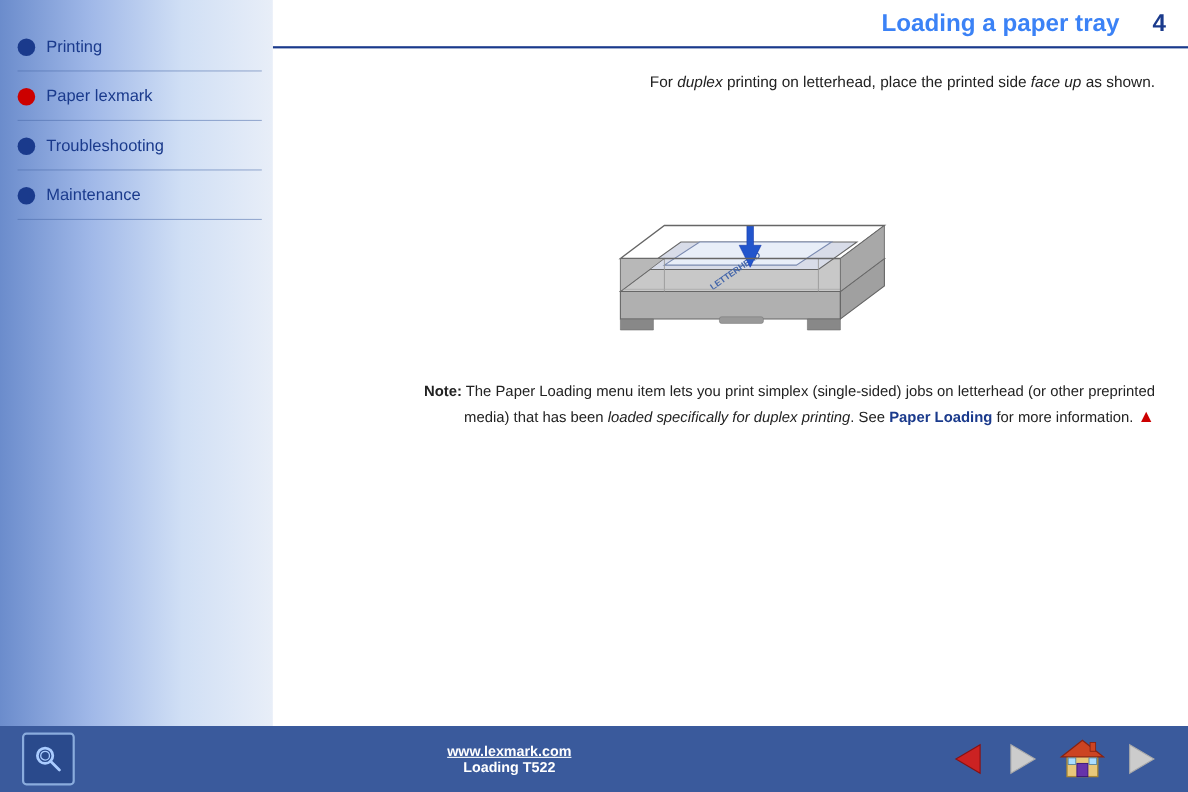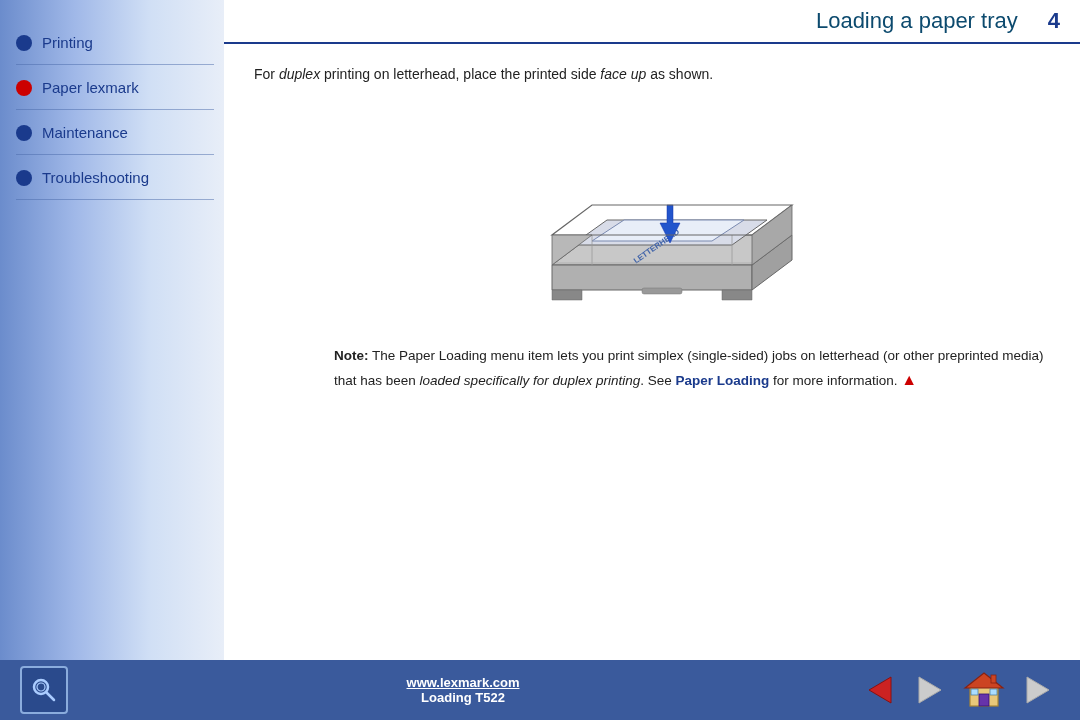--- a/index.html
+++ b/index.html
@@ -7,21 +7,21 @@
 
     
     .main-area {
       display: flex;
       flex: 1;
       overflow: hidden;
     }
 
     
     .sidebar {
-      width: 224px;
+      width: 248px;
       background: linear-gradient(to right, #6b8ccc, #a0b8e8, #d0dff5, #e8eef8);
       display: flex;
       flex-direction: column;
       padding-top: 20px;
       gap: 0;
       flex-shrink: 0;
     }
 
     .sidebar-item {
       display: flex;
@@ -74,36 +74,37 @@
     .header {
       display: flex;
       justify-content: flex-end;
       align-items: center;
       padding: 8px 20px 8px 20px;
       border-bottom: 2px solid #1a3a8c;
     }
 
     .header-title {
       font-size: 22px;
-      font-weight: normal;
-      color: #0c4a6e;
+      font-weight: bold;
+      color: #3b82f6;
     }
 
     .header-number {
       font-size: 22px;
       font-weight: bold;
       color: #1a3a8c;
       margin-left: 30px;
     }
 
     
     .page-content {
       flex: 1;
       padding: 20px 30px 20px 30px;
       overflow-y: auto;
+      text-align: right;
     }
 
     .intro-text {
       font-size: 14px;
       color: #222;
       margin-bottom: 20px;
       line-height: 1.5;
     }
 
     .intro-text em {
@@ -232,25 +233,25 @@
     <div class="sidebar-item">
       <span class="bullet"></span>
       <span class="label">Printing</span>
     </div>
     <div class="sidebar-item active">
       <span class="bullet"></span>
       <span class="label">Paper lexmark</span>
     </div>
     <div class="sidebar-item">
       <span class="bullet"></span>
-      <span class="label">Maintenance</span>
+      <span class="label">Troubleshooting</span>
     </div>
     <div class="sidebar-item">
       <span class="bullet"></span>
-      <span class="label">Troubleshooting</span>
+      <span class="label">Maintenance</span>
     </div>
   </div>
 
   <div class="content">
 
     <div class="header">
       <span class="header-title">Loading a paper tray</span>
       <span class="header-number">4</span>
     </div>
 

